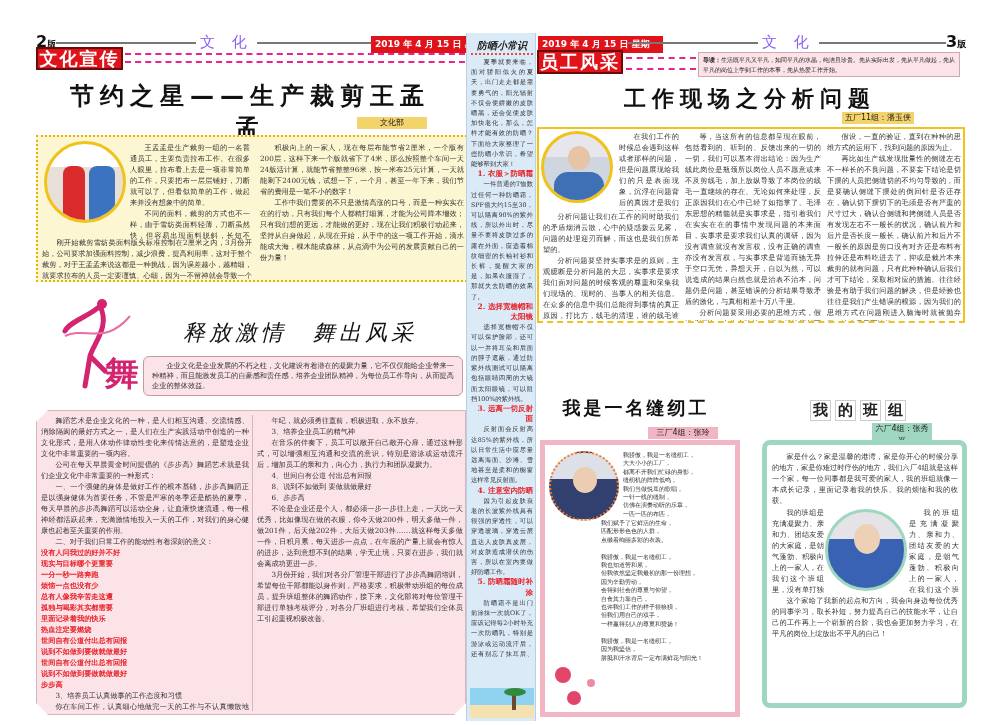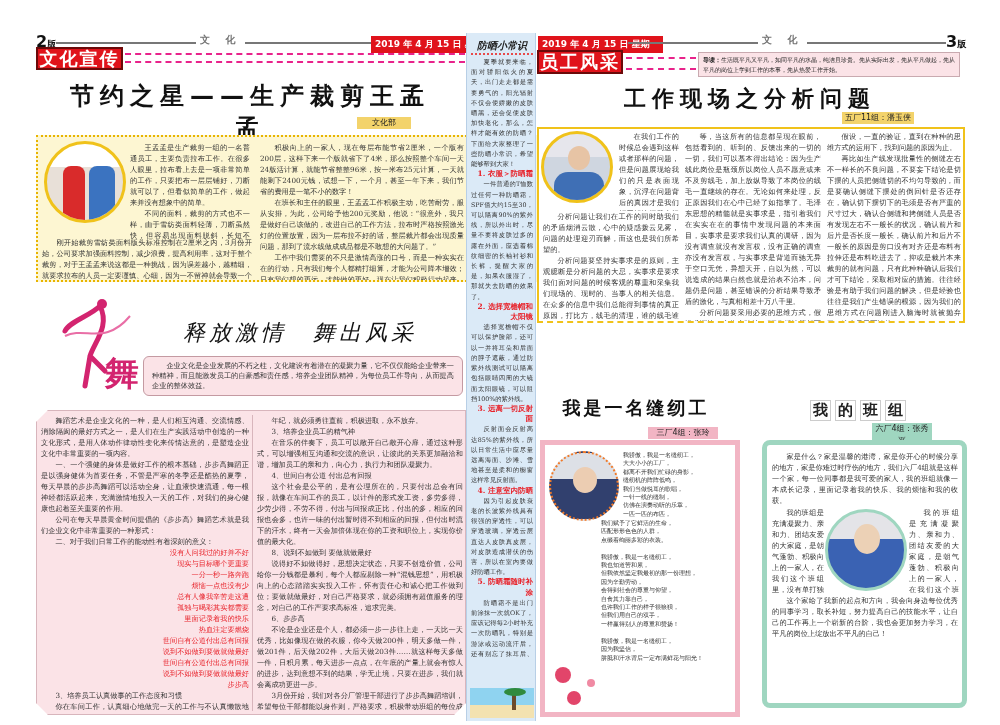--- a/index.html
+++ b/index.html
@@ -1,84 +1,83 @@
 <!DOCTYPE html>
 <html><head>
 <meta charset="utf-8">
 <style>
 *{box-sizing:border-box;margin:0;padding:0}
 body{width:1000px;height:725px;background:#fff;font-family:"DejaVu Serif","Liberation Serif",serif;color:#222;position:relative;overflow:hidden}
 .abs{position:absolute}
 .edition{font-family:"DejaVu Sans",sans-serif;font-weight:bold;font-size:16px;color:#111}
 .edition small{font-size:9px}
 .rule{height:2px;background:#777}
-.section-cn{font-family:"DejaVu Sans",sans-serif;font-weight:bold;color:#737373;font-size:10px;letter-spacing:6px;background:#fff;padding:0 4px}
+.section-cn{font-family:"DejaVu Sans",sans-serif;font-weight:normal;color:#8b5cf6;font-size:15px;letter-spacing:6px;background:#fff;padding:0 4px}
 .date-badge{background:#e0131b;color:#fff;font-family:"DejaVu Sans",sans-serif;font-weight:bold;font-size:9px;padding:2px 4px;white-space:nowrap}
 .column-badge{background:#e0131b;color:#fff;font-family:"DejaVu Sans",sans-serif;font-weight:bold;font-size:20px;border:2px solid #6b0a0a;text-align:center;line-height:26px;letter-spacing:2px}
 .dash{border-top:2px dashed #e8238b;height:0}
 .headline{font-family:"DejaVu Sans",sans-serif;font-weight:bold;color:#111;text-align:center;letter-spacing:6px}
 .byline{font-family:"DejaVu Sans",sans-serif;font-size:8px;text-align:center;line-height:12px}
 .txt{font-size:7.2px;line-height:11px;text-align:justify;color:#333;overflow:hidden}
 .txt p{text-indent:2em}
 .photo{border-radius:50%;overflow:hidden}
-.red{color:#e8232b;text-align:right;text-indent:0!important;font-weight:normal}
+.red{color:#e8232b;text-align:left;text-indent:0!important;font-weight:bold}
 .sidebar-head{color:#e8232b;font-weight:bold;font-size:7.5px;text-align:right;text-indent:0!important}
 </style>
 </head>
 <body>
 
 <div>
   <div class="abs edition" style="left:36px;top:32px"><span>2</span><small>版</small></div>
   <div class="abs rule" style="left:56px;top:42px;width:315px"></div>
   <div class="abs section-cn" style="left:196px;top:33px">文 化</div>
   <div class="abs date-badge" style="left:371px;top:36px">2019 年 4 月 15 日 星期一</div>
   <div class="abs column-badge" style="left:36px;top:47px;width:87px;height:23px;line-height:19px;font-size:18px">文化宣传</div>
   <div class="abs dash" style="left:125px;top:53px;width:340px"></div>
   <div class="abs dash" style="left:125px;top:61px;width:340px"></div>
 
   <div class="abs headline" style="left:60px;top:80px;width:380px;font-size:24px">节约之星——生产裁剪王孟孟</div>
-  <div class="abs byline" style="left:357px;top:117px;width:54px;background:#f3d36b">文化部</div>
+  <div class="abs byline" style="left:357px;top:117px;width:70px;background:#f3d36b">文化部</div>
 
   <div class="abs" style="left:36px;top:135px;width:511px;height:147px;background:#fdf6d2;border-top:2px dotted #e8b400;border-bottom:2px dotted #e8b400;border-left:2px dotted #e8b400">
     <div class="abs photo" style="left:6px;top:4px;width:82px;height:82px;border:3px solid #f0c21a;background:linear-gradient(#fff 0 30%,#e8e0d8 30%)">
       <div class="abs" style="left:16px;top:22px;width:22px;height:60px;background:#d92b2b;border-radius:8px 8px 0 0"></div>
       <div class="abs" style="left:42px;top:22px;width:26px;height:60px;background:#3b73c0;border-radius:8px 8px 0 0"></div>
     </div>
     <div class="abs txt" style="left:92px;top:5px;width:120px;height:100px">
       <p>王孟孟是生产裁剪一组的一名普通员工，主要负责拉布工作。在很多人眼里，拉布看上去是一项非常简单的工作，只要把布一层层铺好，刀断就可以了，但看似简单的工作，做起来并没有想象中的简单。</p>
       <p>不同的面料，裁剪的方式也不一样，由于雪纺类面料轻薄，刀断虽然快，但容易出现面料脱斜，长短不一。所以，为了保证裁片的质量，雪纺类面料必须人工手撕，因为手撕不仅能避免裁片斜，还能保证每一版裁片的质量。</p>
     </div>
     <div class="abs txt" style="left:4px;top:100px;width:210px;height:44px">
       <p>刚开始裁剪雪纺类面料版头标准控制在2厘米之内，3月份开始，公司要求加强面料控制，减少浪费，提高利用率，这对于整个裁剪，对于王孟孟来说这都是一种挑战，因为误差越小，越精细，就要求拉布的人员一定要谨慎、心细，因为一不留神就会导致一个版裁片，一批活产生质量问题，说到就要执行，改善就要立刻行动，面对压力，王孟孟选择了接受挑战，他坚信熟能生巧，水滴石穿，工作中，他主动向班长及身边的老员工请教，不</p>
     </div>
     <div class="abs txt" style="left:222px;top:5px;width:204px;height:138px">
       <p>积极向上的一家人，现在每层布能节省2厘米，一个版有200层，这样下来一个版就省下了4米，那么按照整个车间一天24版活计算，就能节省整整96米，按一米布25元计算，一天就能剩下2400元钱，试想一下，一个月，甚至一年下来，我们节省的费用是一笔不小的数字！</p>
-      <p>在班长和主任的眼里，王孟孟工作积极主动，吃苦耐劳，服从安排，为此，公司给予他200元奖励，他说：“很意外，我只是做好自己该做的，改进自己的工作方法，拉布时严格按照激光灯的位置放置，因为一层布拉不好的话，整层裁片都会出现质量问题，那到了流水线做成成品都是不敢想的大问题了。”</p>
       <p>工作中我们需要的不只是激情高涨的口号，而是一种实实在在的行动，只有我们每个人都精打细算，才能为公司降本增效；只有我们想的更远，才能做的更好，现在让我们积极行动起来，坚持从自身做起，从现在开始，从手中的这一项工作开始，滴水能成大海，棵木能成森林，从点滴中为公司的发展贡献自己的一份力量！</p>
     </div>
   </div>
 
   <div class="abs" style="left:60px;top:296px;width:80px;height:100px">
     <svg width="80" height="100" viewBox="0 0 80 100">
       <path d="M40 10 C30 20,10 25,5 35 M40 10 C50 30,35 45,30 60 L25 90 M30 60 L45 75" stroke="#d3246f" stroke-width="5" fill="none" stroke-linecap="round"></path>
       <circle cx="42" cy="8" r="5" fill="#d3246f"></circle>
       <path d="M5 40 C25 30,45 50,70 20" stroke="#e96ea6" stroke-width="2" fill="none"></path>
     </svg>
     <div class="abs" style="left:45px;top:55px;font-size:34px;color:#d3246f;font-weight:bold">舞</div>
   </div>
   <div class="abs" style="left:170px;top:318px;width:260px;font-size:22px;font-family:'DejaVu Serif',serif;font-style:italic;letter-spacing:4px;color:#111;text-align:center">释放激情　舞出风采</div>
   <div class="abs txt" style="left:143px;top:356px;width:320px;height:40px;background:#fbe3e7;border:1px solid #c49aa2;border-radius:6px;padding:4px 8px;line-height:10px">
     <p>企业文化是企业发展的不朽之柱，文化建设有着潜在的凝聚力量，它不仅仅能给企业带来一种精神，而且能激发员工的自豪感和责任感，培养企业团队精神，为每位员工作导向，从而提高企业的整体效益。</p>
   </div>
 
   <div class="abs" style="left:36px;top:410px;width:430px;height:305px;background:#fbe3e7;border:1px solid #d8b5bc;clip-path:polygon(12px 0,100% 0,100% calc(100% - 12px),calc(100% - 12px) 100%,12px 100%,0 calc(100% - 12px),0 12px)">
     <div class="abs txt" style="left:4px;top:4px;width:208px;height:296px">
       <p>舞蹈艺术是企业文化的一种，是人们相互沟通、交流情感、消除隔阂的最好方式之一，是人们在生产实践活动中创造的一种文化形式，是用人体动作律动性变化来传情达意的，是塑造企业文化中非常重要的一项内容。</p>
+      <p>公司在每天早晨黄金时间提倡的《步步高》舞蹈艺术就是我们企业文化中非常重要的一种形式：</p>
       <p>一、一个强健的身体是做好工作的根本基础，步步高舞蹈正是以强身健体为首要任务，不管是严寒的冬季还是酷热的夏季，每天早晨的步步高舞蹈可以活动全身，让血液快速流通，每一根神经都活跃起来，充满激情地投入一天的工作，对我们的身心健康也起着至关重要的作用。</p>
-      <p>公司在每天早晨黄金时间提倡的《步步高》舞蹈艺术就是我们企业文化中非常重要的一种形式：</p>
       <p>二、对于我们日常工作的能动性有着深刻的意义：</p>
       <p class="red">没有人问我过的好并不好</p>
       <p class="red">现实与目标哪个更重要</p>
       <p class="red">一分一秒一路奔跑</p>
       <p class="red">烦恼一点也没有少</p>
       <p class="red">总有人像我辛苦走这遭</p>
       <p class="red">孤独与喝彩其实都需要</p>
       <p class="red">里面记录着我的快乐</p>
       <p class="red">热血注定要燃烧</p>
       <p class="red">世间自有公道付出总有回报</p>
@@ -87,25 +86,23 @@
       <p class="red">说到不如做到要做就做最好</p>
       <p class="red">步步高</p>
       <p>3、培养员工认真做事的工作态度和习惯</p>
       <p>你在车间工作，认真细心地做完一天的工作与不认真懒散地虚度一天，同样是一天，实现的个人价值是不相同的。</p>
 
     </div>
     <div class="abs" style="left:215px;top:4px;width:1px;height:296px;background:#d8b5bc"></div>
     <div class="abs txt" style="left:220px;top:4px;width:206px;height:296px">
       <p>年纪，就必须勇往直前，积极进取，永不放弃。</p>
       <p>3、培养企业员工的精气神</p>
-      <p>在音乐的伴奏下，员工可以敞开自己敞开心扉，通过这种形式，可以增强相互沟通和交流的意识，让彼此的关系更加融洽和谐，增加员工的亲和力，向心力，执行力和团队凝聚力。</p>
+      <p>在音乐的伴奏下，员工可以敞开自己敞开心扉，通过这种形式，可以增强相互沟通和交流的意识，特别是游泳或运动流汗后，增加员工的亲和力，向心力，执行力和团队凝聚力。</p>
       <p>4、世间自有公道 付出总有回报</p>
-      <p>这个社会是公平的，是有公理所在的，只要付出总会有回报，就像在车间工作的员工，以计件的形式发工资，多劳多得，少劳少得，不劳不得，付出与回报成正比，付出的多，相应的回报也会多，也许一味的付出暂时得不到相应的回报，但付出时流下的汗水，终有一天会加倍体现在你的工资和职位上，实现你价值的最大化。</p>
       <p>8、说到不如做到 要做就做最好</p>
-      <p>说得好不如做得好，思想决定状态，只要不创造价值，公司给你一分钱都是暴利，每个人都应剔除一种“混钱思想”，用积极向上的心态踏踏实实投入工作，怀有责任心和诚心把工作做到位；要做就做最好，对自己严格要求，就必须拥有超值服务的理念，对自己的工作严要求高标准，追求完美。</p>
       <p>6、步步高</p>
       <p>不论是企业还是个人，都必须一步一步往上走，一天比一天优秀，比如像现在做的衣服，你今天做200件，明天多做一件，做201件，后天做202件，大后天做203件……就这样每天多做一件，日积月累，每天进步一点点，在年底的产量上就会有惊人的进步，达到意想不到的结果，学无止境，只要在进步，我们就会离成功更进一步。</p>
       <p>3月份开始，我们对各分厂管理干部进行了步步高舞蹈培训，希望每位干部都能以身作则，严格要求，积极带动班组的每位成员，提升班组整体的舞蹈动作，接下来，文化部将对每位管理干部进行单独考核评分，对各分厂班组进行考核，希望我们全体员工引起重视积极改善。</p>
 
     </div>
   </div>
 </div>
 
 <div class="abs" style="left:466px;top:33px;width:70px;height:688px;background:#dbeaf7;border-left:1px solid #b8cfe6;border-right:1px solid #b8cfe6">
   <div class="abs" style="left:0;top:6px;width:70px;text-align:center;font-size:10px;font-style:italic;font-weight:bold;color:#222">防晒小常识</div>

